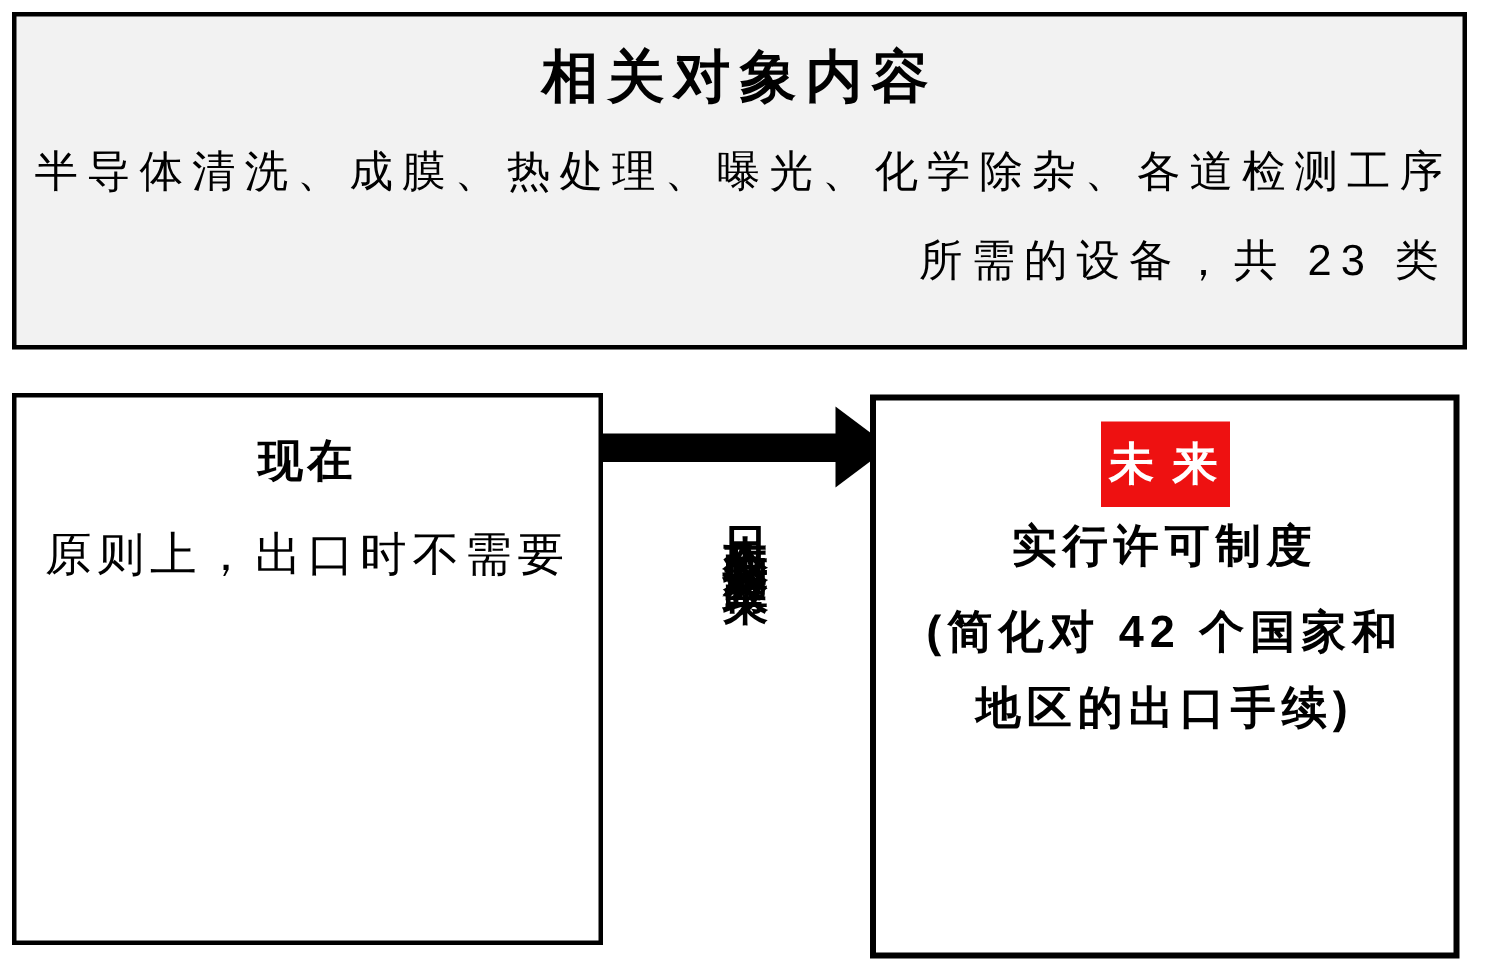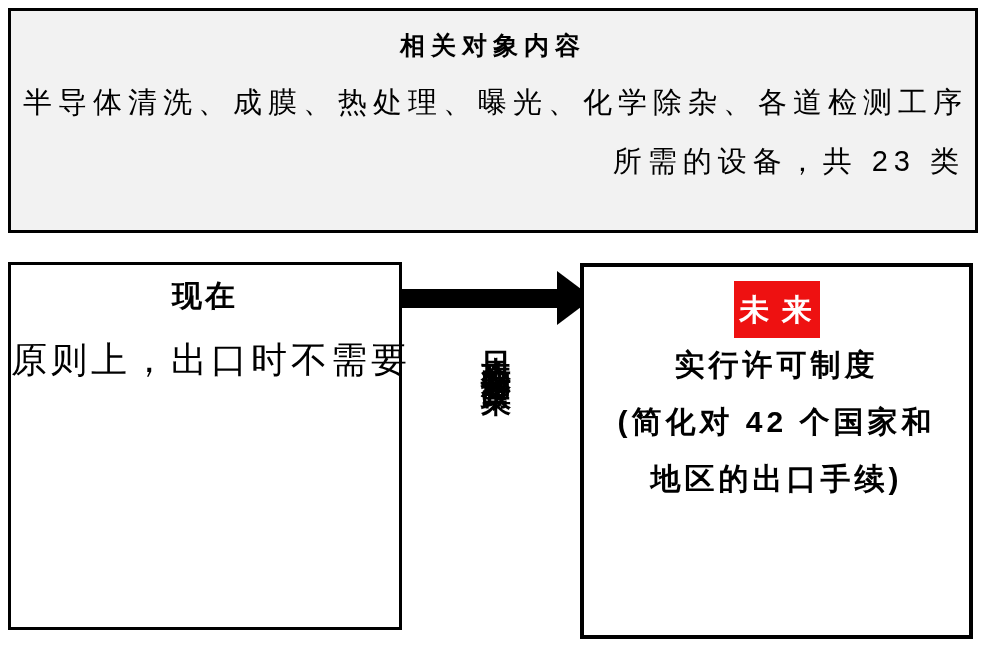--- a/index.html
+++ b/index.html
@@ -4,44 +4,44 @@
 <style>
   html,body{margin:0;padding:0;background:#ffffff;}
   .canvas{
     position:relative;width:993px;height:650px;background:#ffffff;
     font-family:"Liberation Sans","DejaVu Sans",sans-serif;color:#000;overflow:hidden;
   }
   .box{position:absolute;box-sizing:border-box;border:3px solid #000;background:#fff;}
 
   
   .top-box{left:8px;top:8px;width:970px;height:225px;background:#f2f2f2;}
-  .tb-title{margin-top:22px;text-align:center;font-size:25px;font-weight:bold;letter-spacing:6px;line-height:1;}
+  .tb-title{margin-top:22px;text-align:center;font-size:38px;font-weight:bold;letter-spacing:6px;line-height:1;}
   .tb-line{margin:30px 10px 0 12px;font-size:29px;font-weight:normal;letter-spacing:6px;line-height:1;white-space:nowrap;text-align:right;}
 
   
   .present-box{left:8px;top:262px;width:394px;height:368px;}
-  .pb-title{margin-top:16px;text-align:center;font-size:30px;font-weight:bold;letter-spacing:3px;line-height:1;}
-  .pb-line{margin-top:31px;text-align:center;font-size:36px;letter-spacing:4px;line-height:1;white-space:nowrap;}
+  .pb-title{margin-top:28px;text-align:center;font-size:30px;font-weight:bold;letter-spacing:3px;line-height:1;}
+  .pb-line{margin-top:31px;text-align:center;font-size:31px;letter-spacing:4px;line-height:1;white-space:nowrap;}
 
   
   .arrow-shaft{position:absolute;left:402px;top:289px;width:157px;height:19px;background:#000;}
   .arrow-head{position:absolute;left:557px;top:271px;width:0;height:0;
     border-top:27px solid transparent;border-bottom:27px solid transparent;border-left:36px solid #000;}
   .v-label-wrap{position:absolute;left:402px;top:327px;width:188px;display:flex;justify-content:center;}
   .v-label{writing-mode:vertical-rl;text-orientation:upright;
     font-size:30px;font-weight:bold;letter-spacing:5px;line-height:1;}
 
   
   .future-box{left:580px;top:263px;width:393px;height:376px;border-width:4px;}
   .badge{width:86px;height:57px;margin:14px auto 0;background:#ee1111;color:#fff;
     font-size:30px;font-weight:bold;text-align:center;line-height:57px;letter-spacing:2px;}
   .fb-line{text-align:center;font-size:30px;font-weight:bold;letter-spacing:4px;line-height:1;white-space:nowrap;}
   .fb-line1{margin-top:12px;}
   .fb-line2{margin-top:27px;}
-  .fb-line3{margin-top:27px;}
+  .fb-line3{margin-top:21px;}
 </style>
 </head>
 <body>
 
 <div class="canvas">
 
   <div class="box top-box">
     <div class="tb-title">相关对象内容</div>
     <div class="tb-line">半导体清洗、成膜、热处理、曝光、化学除杂、各道检测工序</div>
     <div class="tb-line">所需的设备，共 23 类</div>

